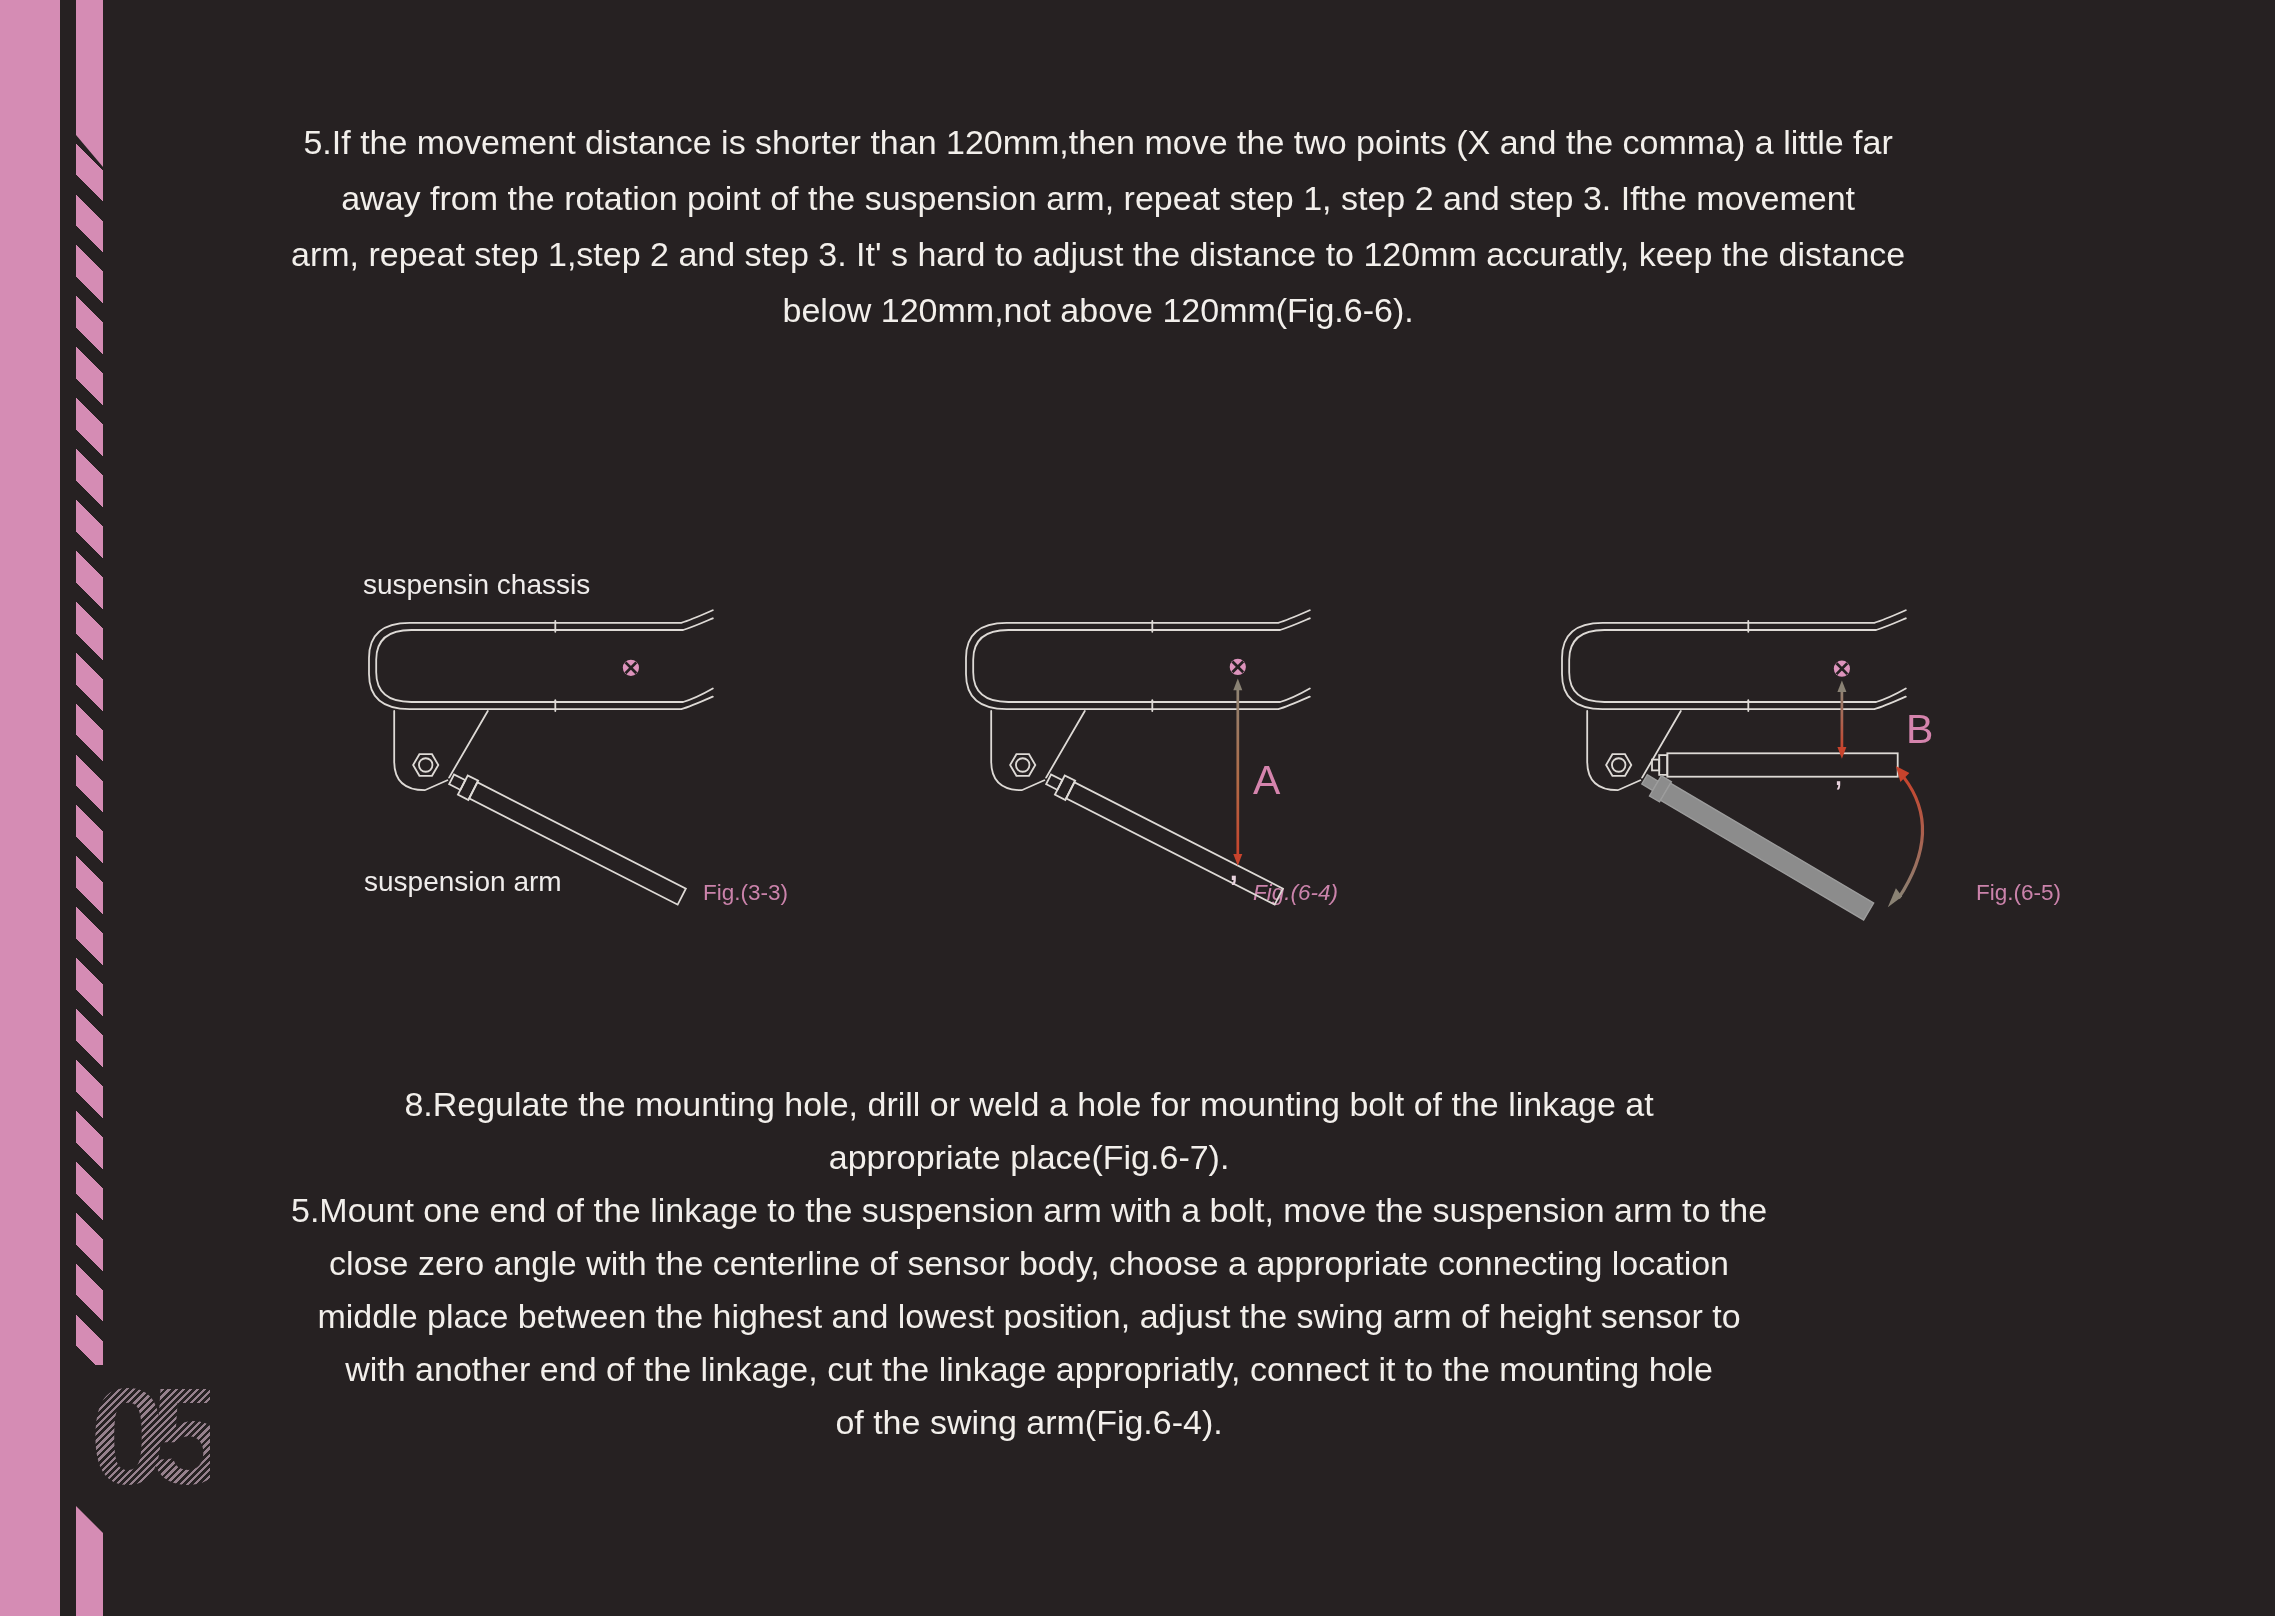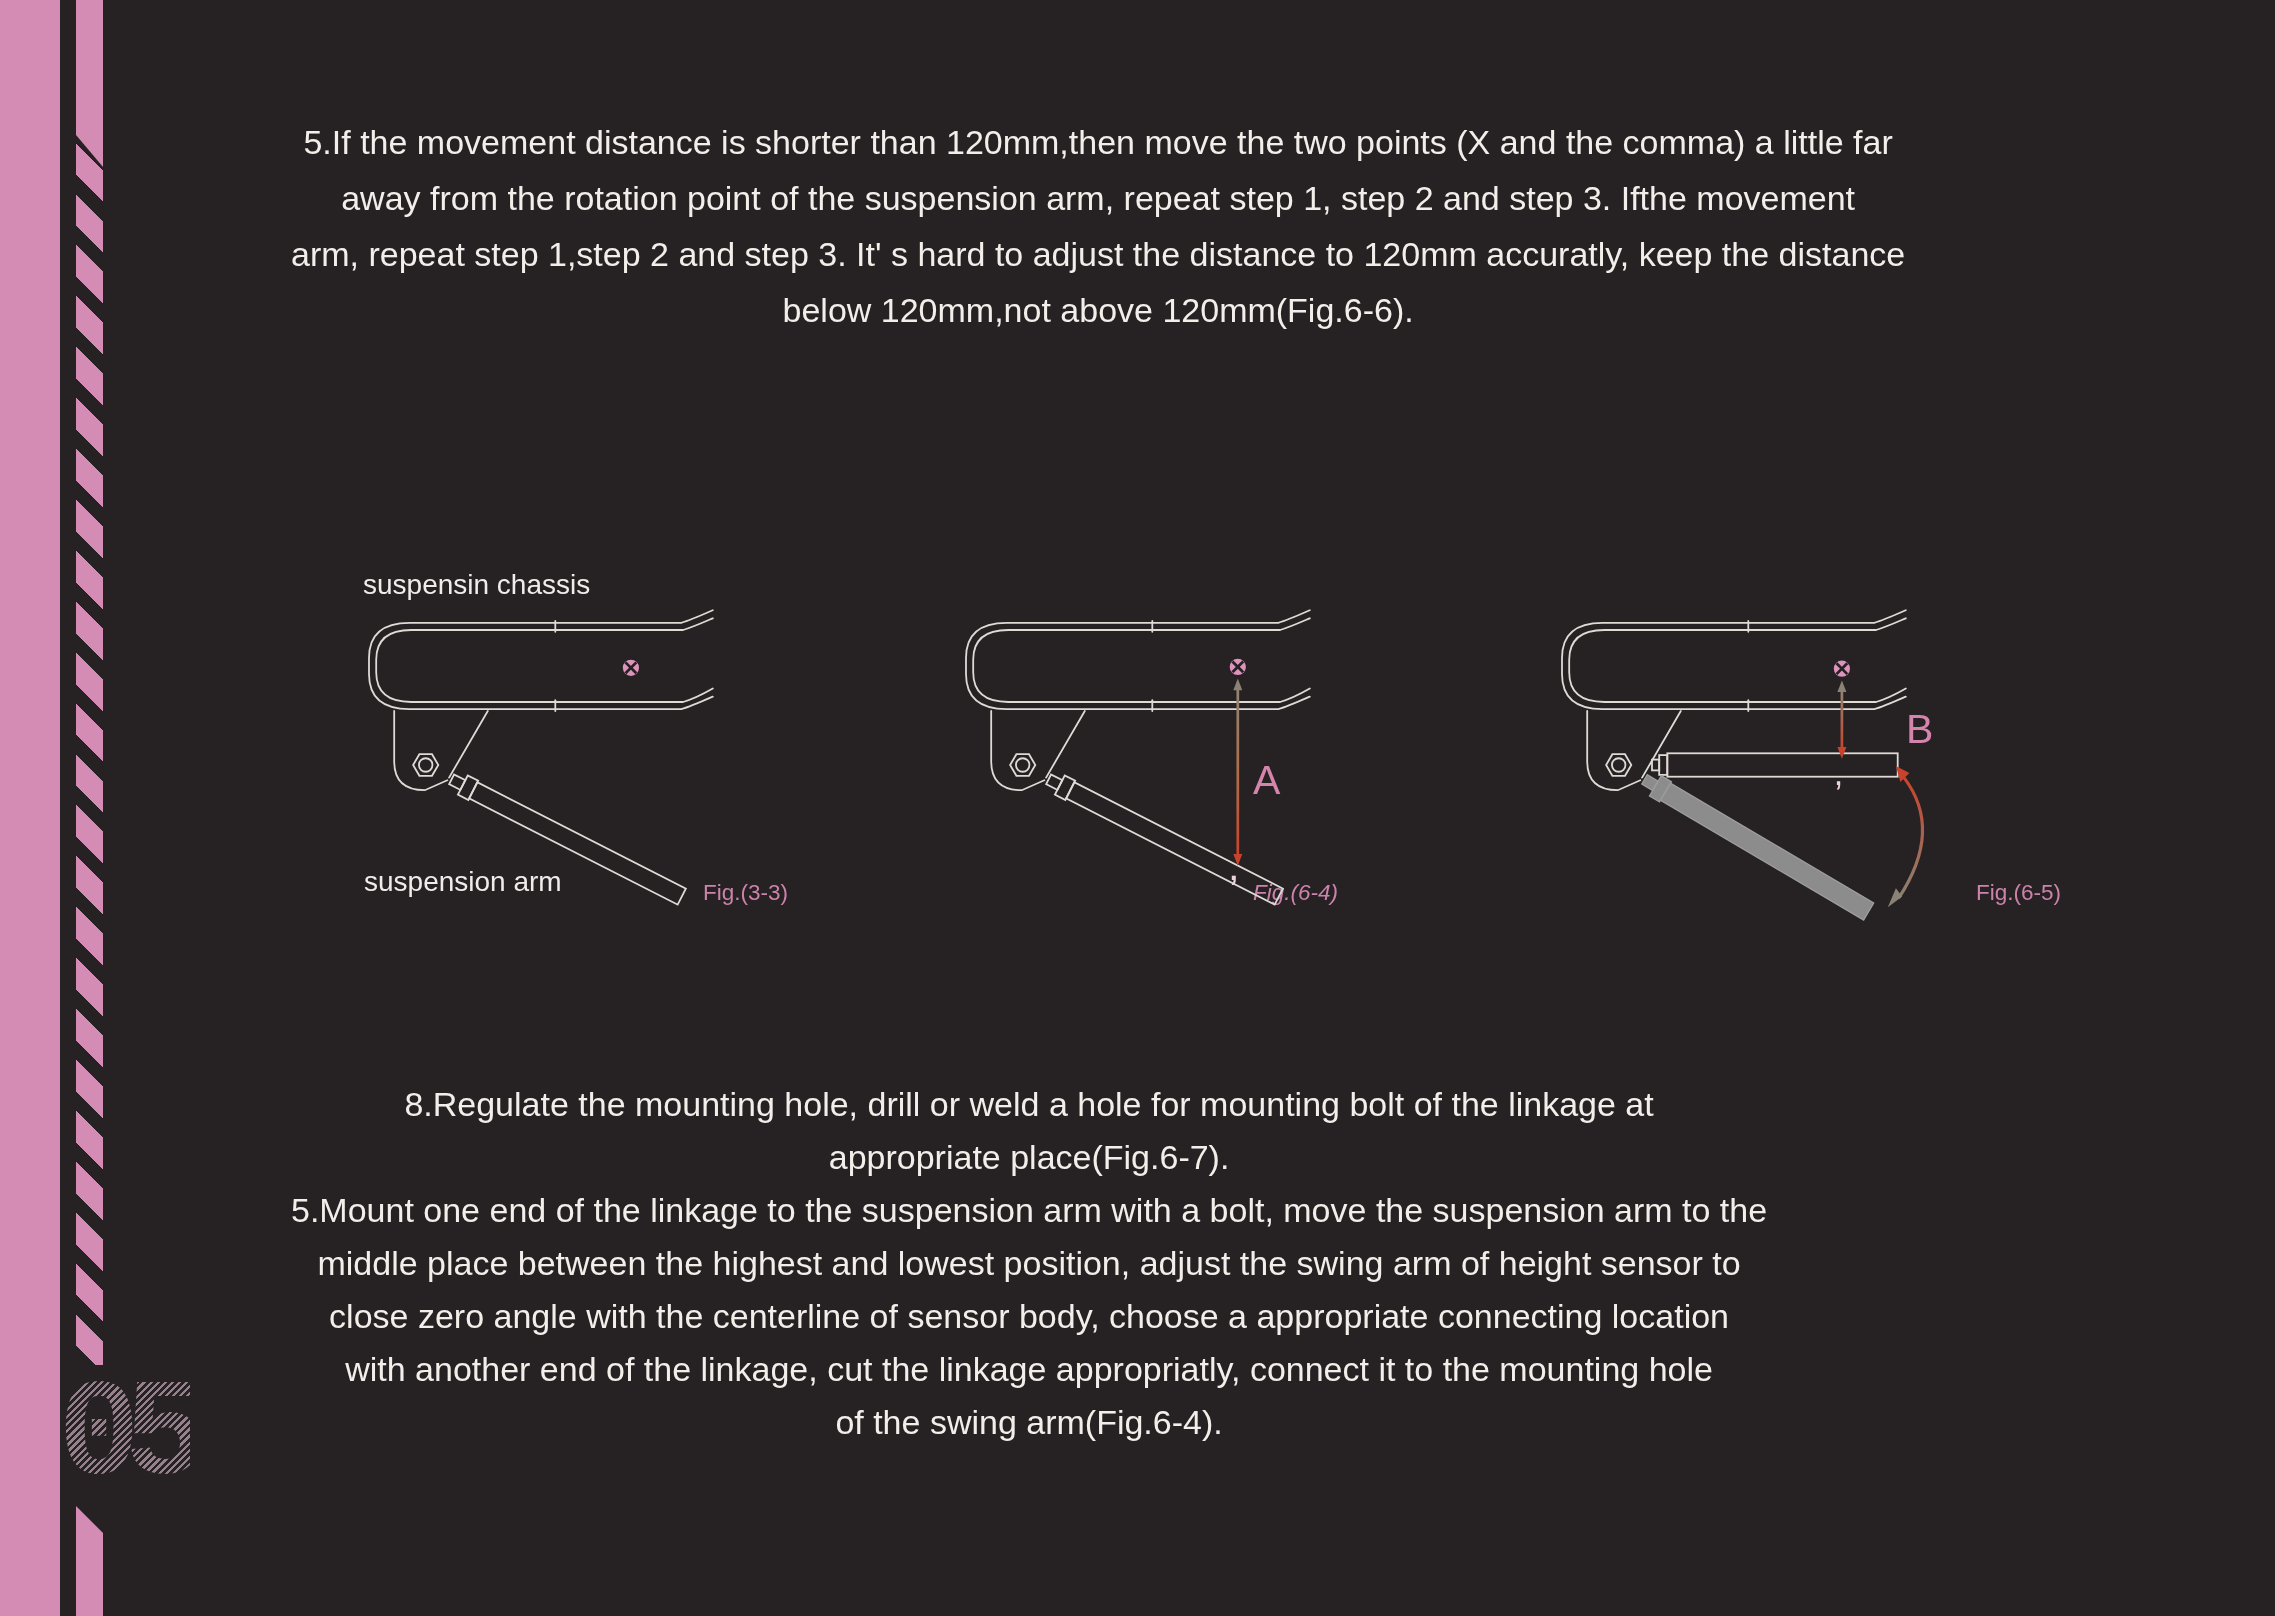--- a/index.html
+++ b/index.html
@@ -16,22 +16,22 @@
   }
   .stripe-col::before{
     content:"";position:absolute;left:0;top:0;width:27px;height:167px;background:#d58cb4;
     clip-path:polygon(0 0,100% 0,100% 167px,0 135px);
   }
   .bottom-band{
     position:absolute;left:76px;top:1506px;width:27px;height:111px;background:#d58cb4;
     clip-path:polygon(0 0,100% 27px,100% 100%,0 100%);
   }
   .page-num{
-    position:absolute;left:58px;top:1368px;
-    font-family:Liberation Mono, monospace;font-weight:bold;font-size:137px;line-height:1;
+    position:absolute;left:90px;top:1368px;
+    font-family:Liberation Sans, sans-serif;font-weight:bold;font-size:137px;line-height:1;
     letter-spacing:-16px;
     background:repeating-linear-gradient(135deg,#96818d 0 2.3px,rgba(0,0,0,0) 2.3px 5px);
     -webkit-background-clip:text;background-clip:text;color:transparent;
   }
   
   .para{position:absolute;color:#f2efeb;font-size:34px;white-space:nowrap;text-align:center;}
   .para .tline{display:block;}
   #step5{left:291px;top:114px;line-height:56px;}
   #steps67{left:291px;top:1078px;line-height:53px;}
   
@@ -179,20 +179,20 @@
       <path d="M430,264 Q474,322 424,398" stroke="url(#gradC)" stroke-width="3.5" fill="none"></path>
       <polygon points="421,251 436,259 426,269" fill="#c8432c"></polygon>
       <polygon points="412,408 428,396 421,387" fill="#8a8274"></polygon>
     </g>
   </svg>
 
   <div id="steps67" class="para">
       <div class="tline">8.Regulate the mounting hole, drill or weld a hole for mounting bolt of the linkage at</div>
       <div class="tline">appropriate place(Fig.6-7).</div>
       <div class="tline">5.Mount one end of the linkage to the suspension arm with a bolt, move the suspension arm to the</div>
+      <div class="tline">close zero angle with the centerline of sensor body, choose a appropriate connecting location</div>
       <div class="tline">middle place between the highest and lowest position, adjust the swing arm of height sensor to</div>
-      <div class="tline">close zero angle with the centerline of sensor body, choose a appropriate connecting location</div>
       <div class="tline">with another end of the linkage, cut the linkage appropriatly, connect it to the mounting hole</div>
       <div class="tline">of the swing arm(Fig.6-4).</div>
     </div>
 
 </div>
 
 
 </body></html>

